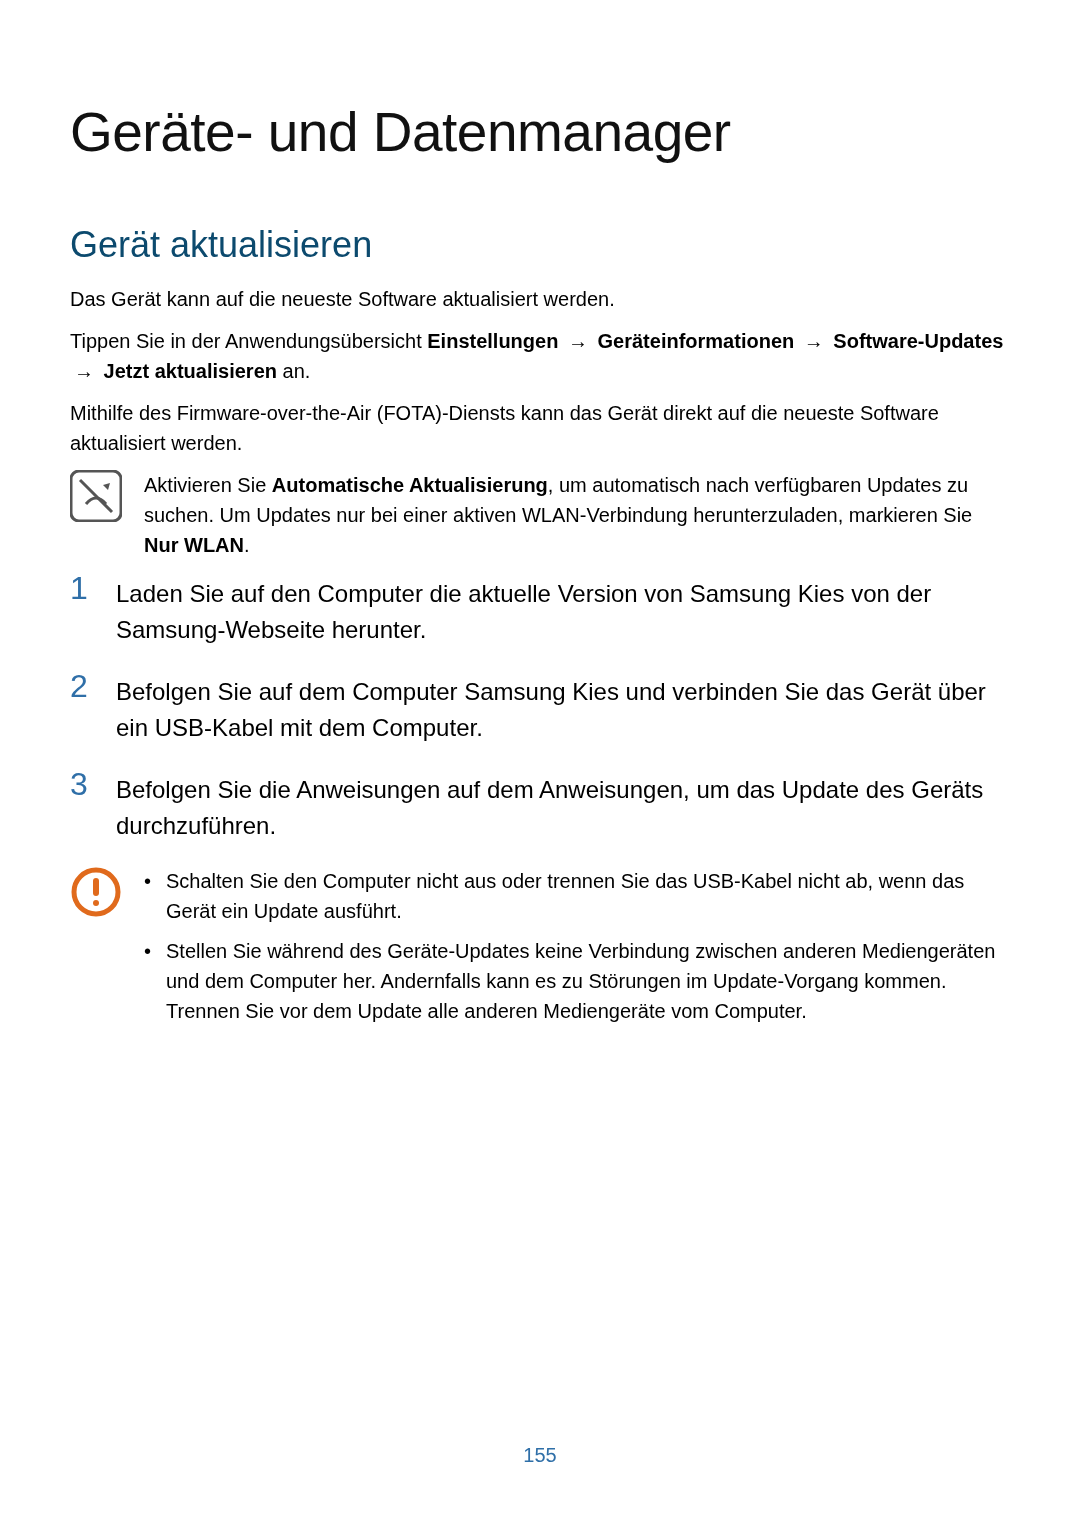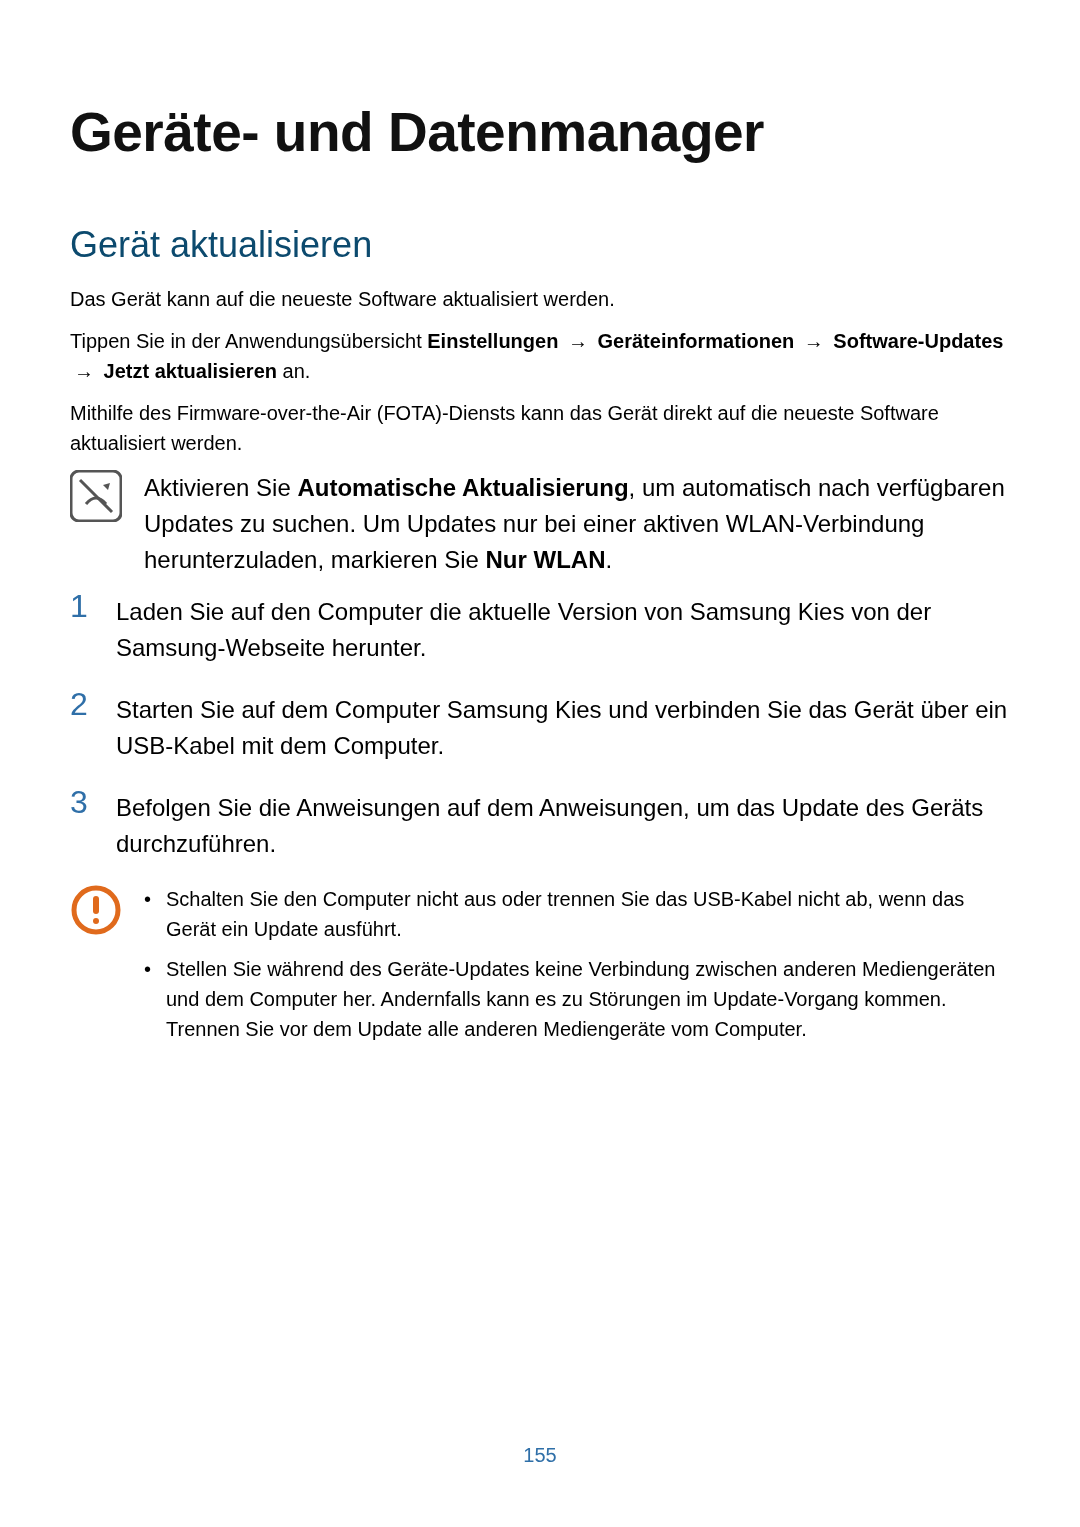--- a/index.html
+++ b/index.html
@@ -9,21 +9,21 @@
     background: #fff;
     font-family: "Segoe UI", "Helvetica Neue", Arial, sans-serif;
     color: #000;
     position: relative;
   }
   .page {
     padding: 100px 70px 0 70px;
   }
   h1.title {
     font-size: 55px;
-    font-weight: 700;
+    font-weight: 400;
     color: #111;
     margin-bottom: 60px;
     letter-spacing: -0.5px;
   }
   h2.section {
     font-size: 36px;
     font-weight: 400;
     color: #0c4a6e;
     margin-bottom: 18px;
   }
@@ -51,21 +51,21 @@
   }
   .note-icon-box, .warn-icon-box {
     flex: 0 0 52px;
     height: 52px;
     display: flex;
     align-items: center;
     justify-content: center;
   }
   .note-icon-box svg { width: 52px; height: 52px; }
   .warn-icon-box svg { width: 50px; height: 50px; }
-  .note-text { flex: 1; font-size: 24px; line-height: 1.5; }
+  .note-text { flex: 1; font-size: 20px; line-height: 1.5; }
   .steps { margin-top: 12px; }
   .step-row {
     display: flex;
     align-items: flex-start;
     gap: 16px;
     margin-bottom: 22px;
   }
   .step-num {
     flex: 0 0 30px;
     font-size: 32px;
@@ -150,21 +150,21 @@
   </div>
 
 
   <div class="steps">
     <div class="step-row">
       <div class="step-num">1</div>
       <div class="step-text">Laden Sie auf den Computer die aktuelle Version von Samsung Kies von der Samsung-Webseite herunter.</div>
     </div>
     <div class="step-row">
       <div class="step-num">2</div>
-      <div class="step-text">Starten Sie auf dem Computer Samsung Kies und verbinden Sie das Gerät über ein USB-Kabel mit dem Computer.</div>
+      <div class="step-text">Befolgen Sie auf dem Computer Samsung Kies und verbinden Sie das Gerät über ein USB-Kabel mit dem Computer.</div>
     </div>
     <div class="step-row">
       <div class="step-num">3</div>
       <div class="step-text">Befolgen Sie die Anweisungen auf dem Anweisungen, um das Update des Geräts durchzuführen.</div>
     </div>
   </div>
 
   <div class="warn-row">
     <div class="warn-icon-box">
       <svg viewBox="0 0 50 50">

